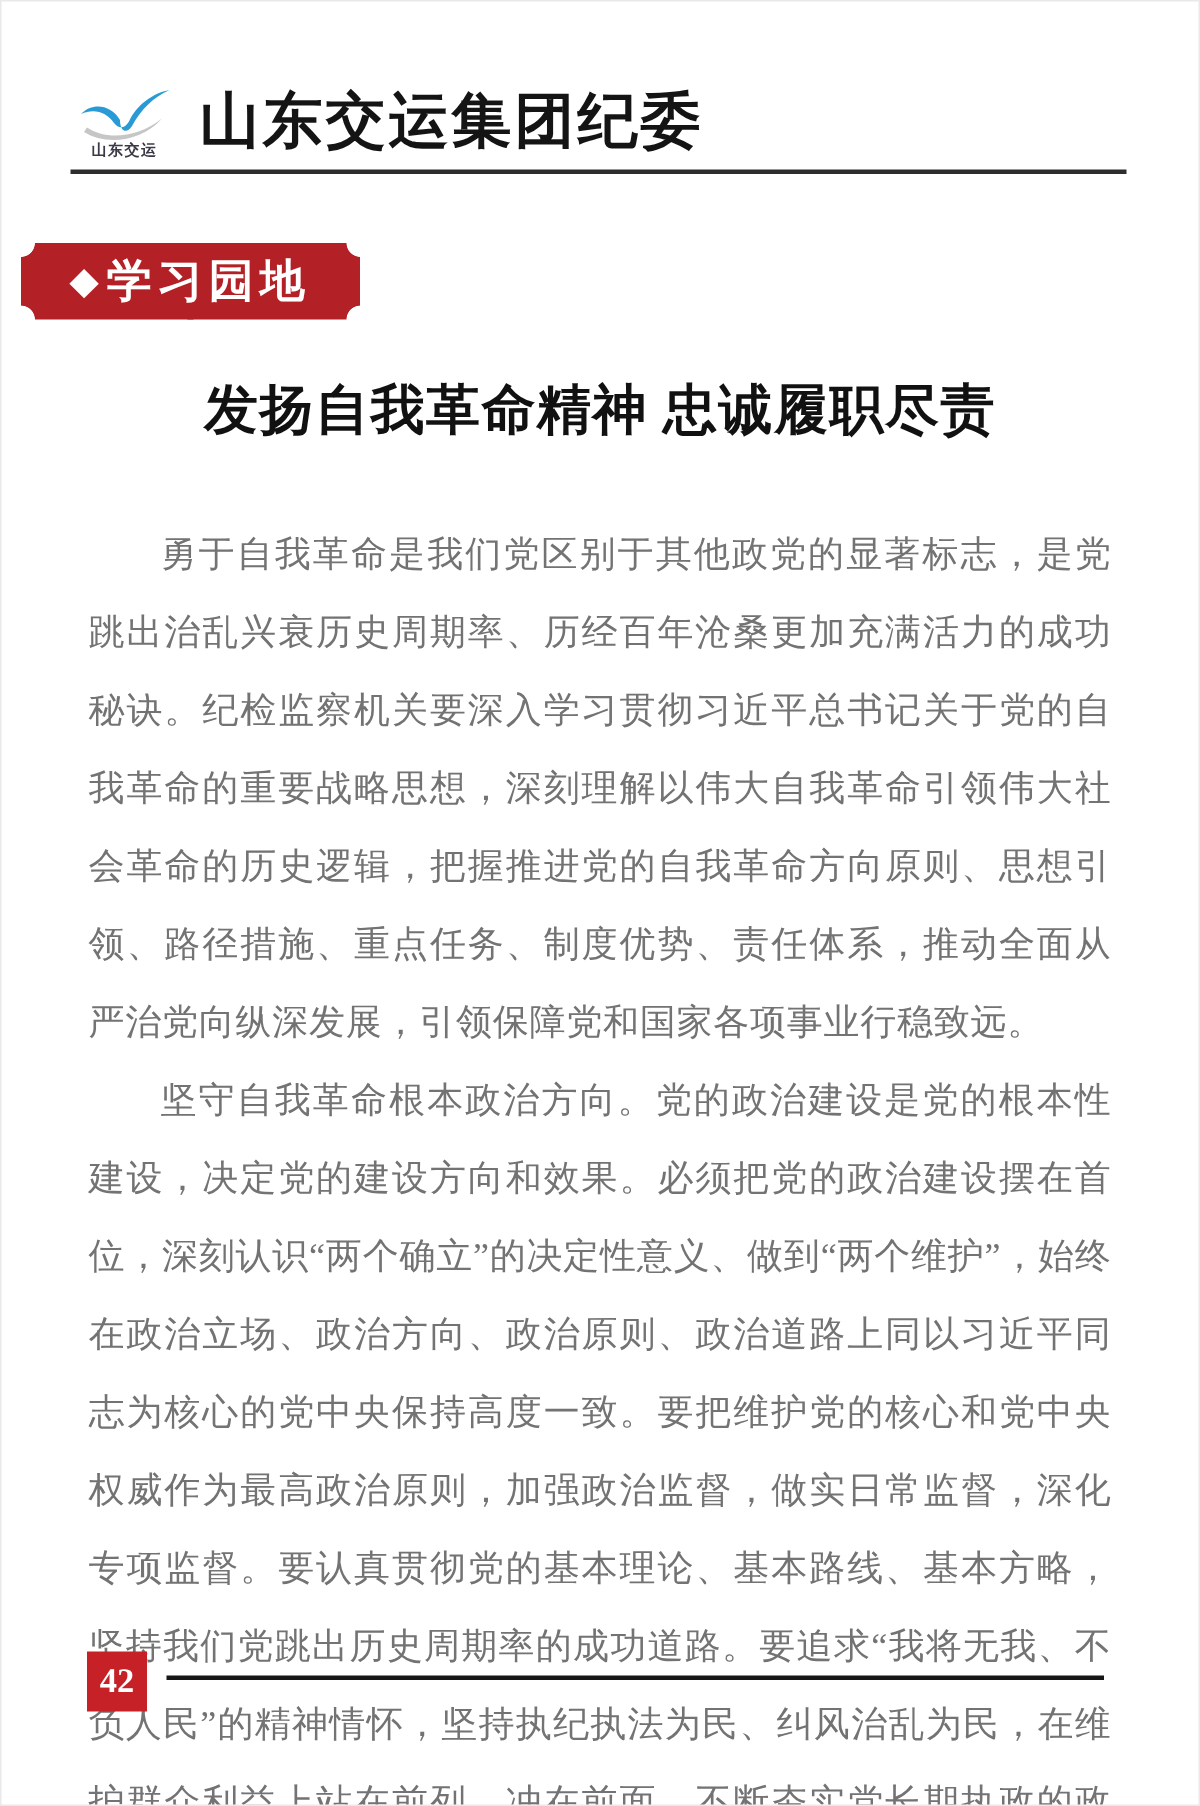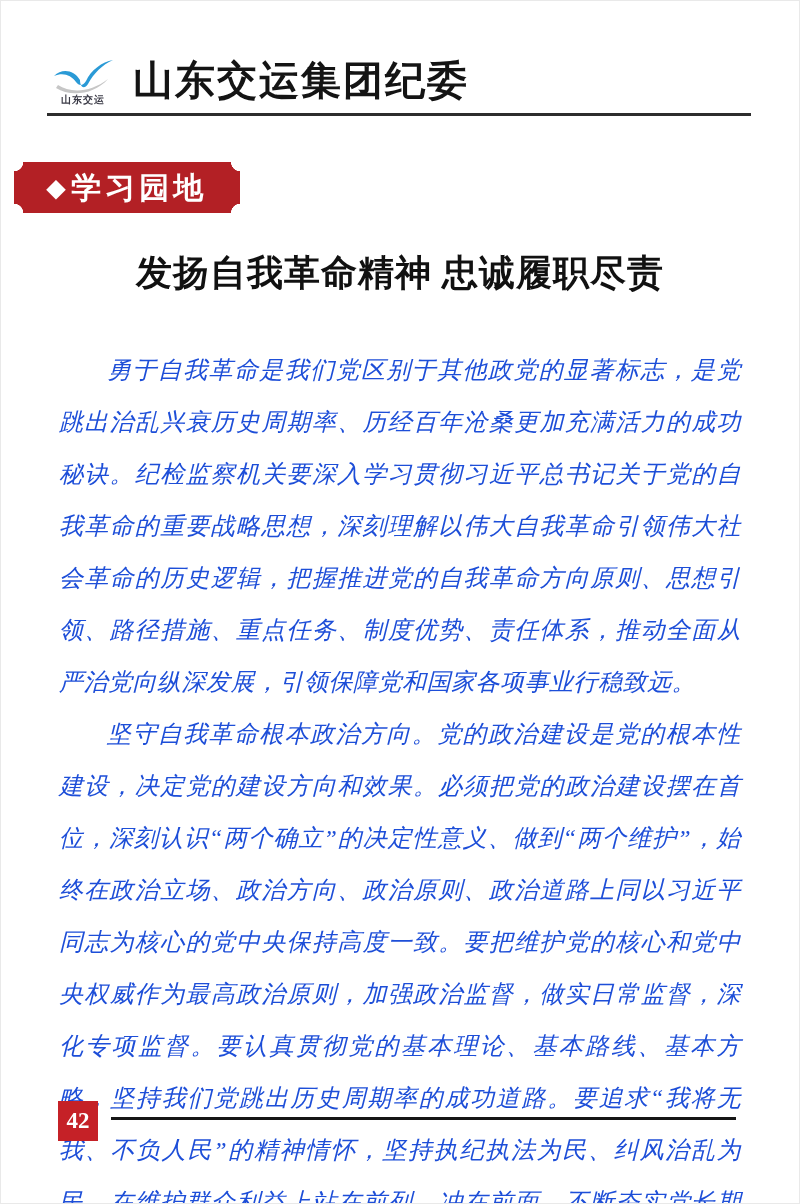--- a/index.html
+++ b/index.html
@@ -52,26 +52,25 @@
 
   
   .article-title {
     margin-top: 36px;
     text-align: center;
     font-size: 36px; font-weight: bold; color: #111;
     letter-spacing: 1px;
   }
   .article-body { margin: 46px 58px 0 58px; }
   .article-body p {
-    font-size: 24px; color: #1d4ed8;
+    font-size: 24px; color: #737373;
     line-height: 52px;
     text-align: justify;
     text-indent: 2em;
     letter-spacing: 0.5px;
-    font-style: italic;
   }
 
   
   .page-num-box {
     position: absolute; left: 57px; top: 1100px;
     width: 40px; height: 40px;
     display: flex; align-items: center; justify-content: center;
     color: #ffffff; font-size: 23px; font-weight: bold;
   }
   .footer-rule {

